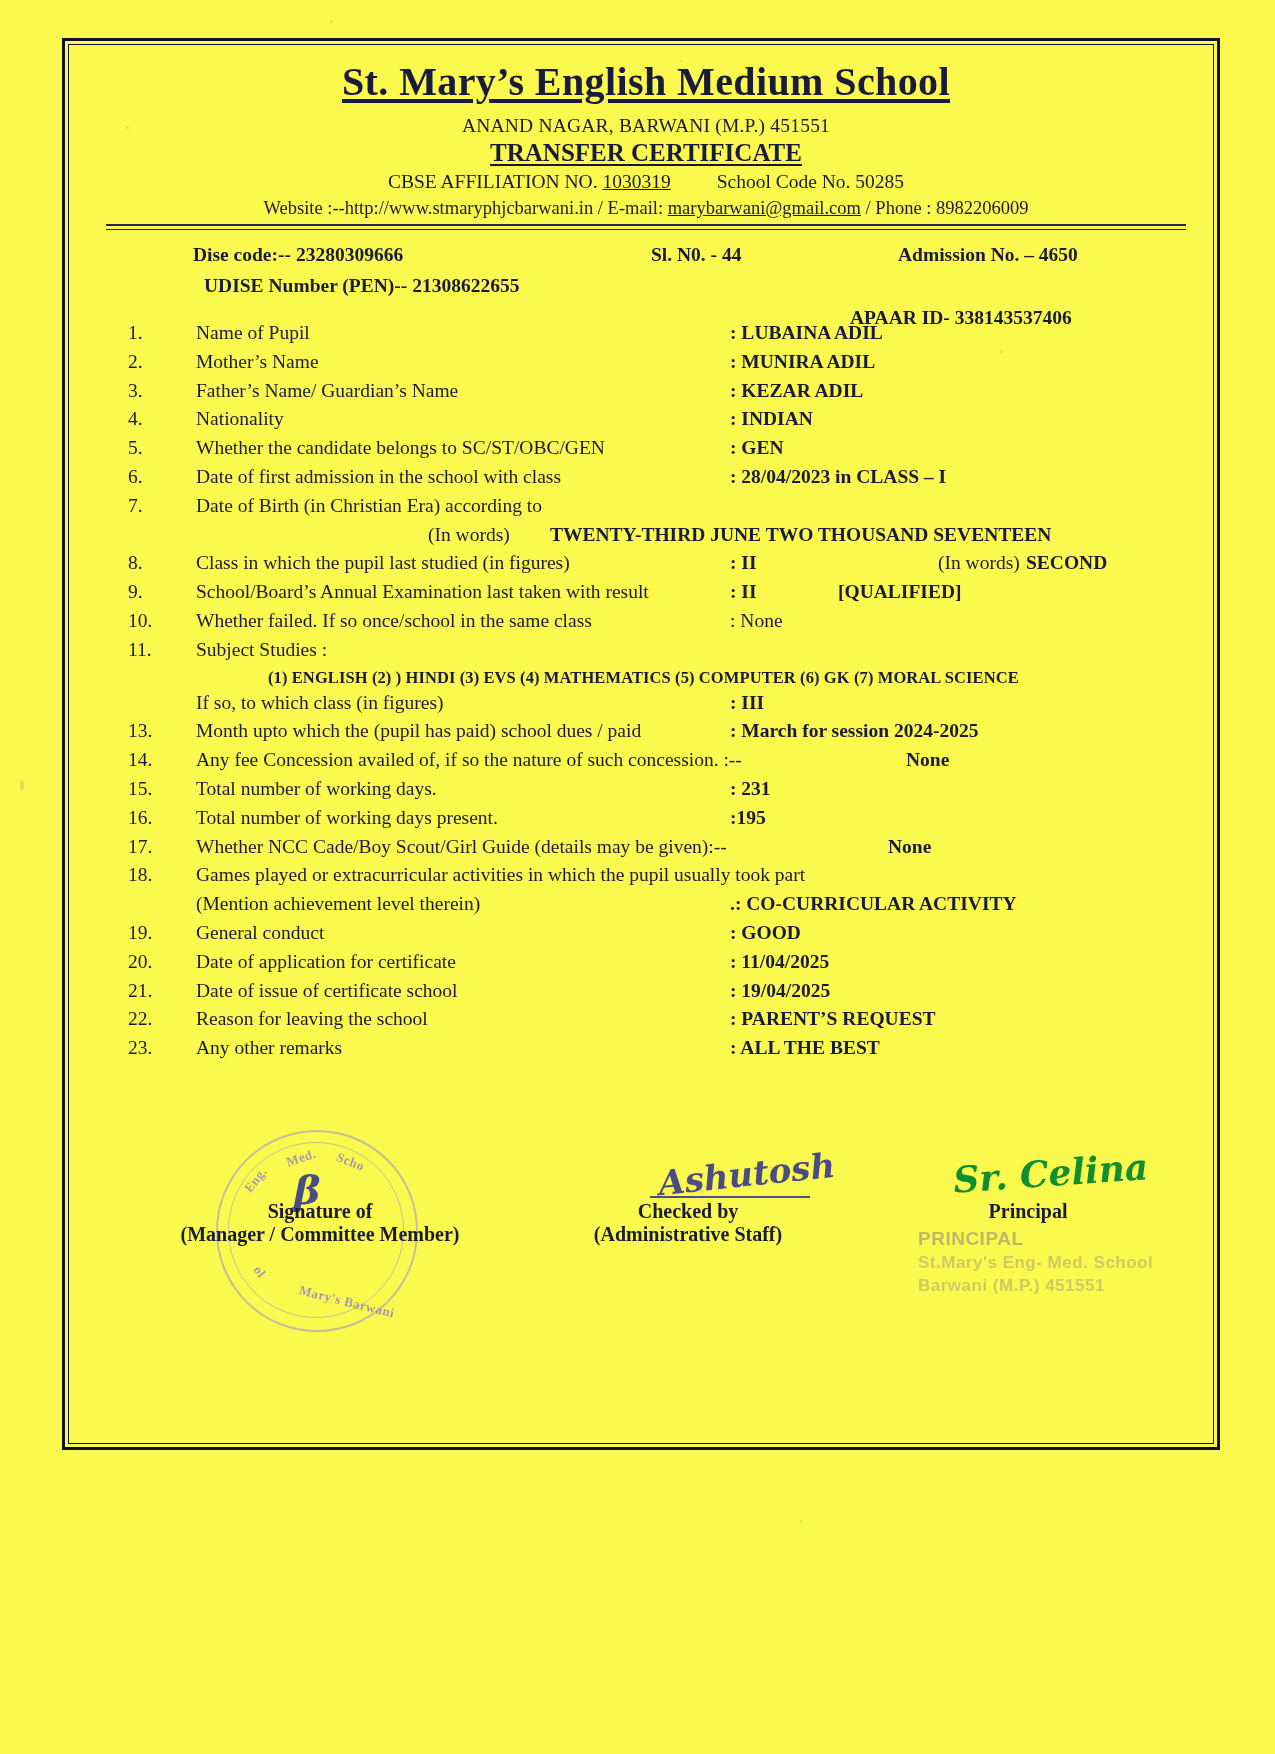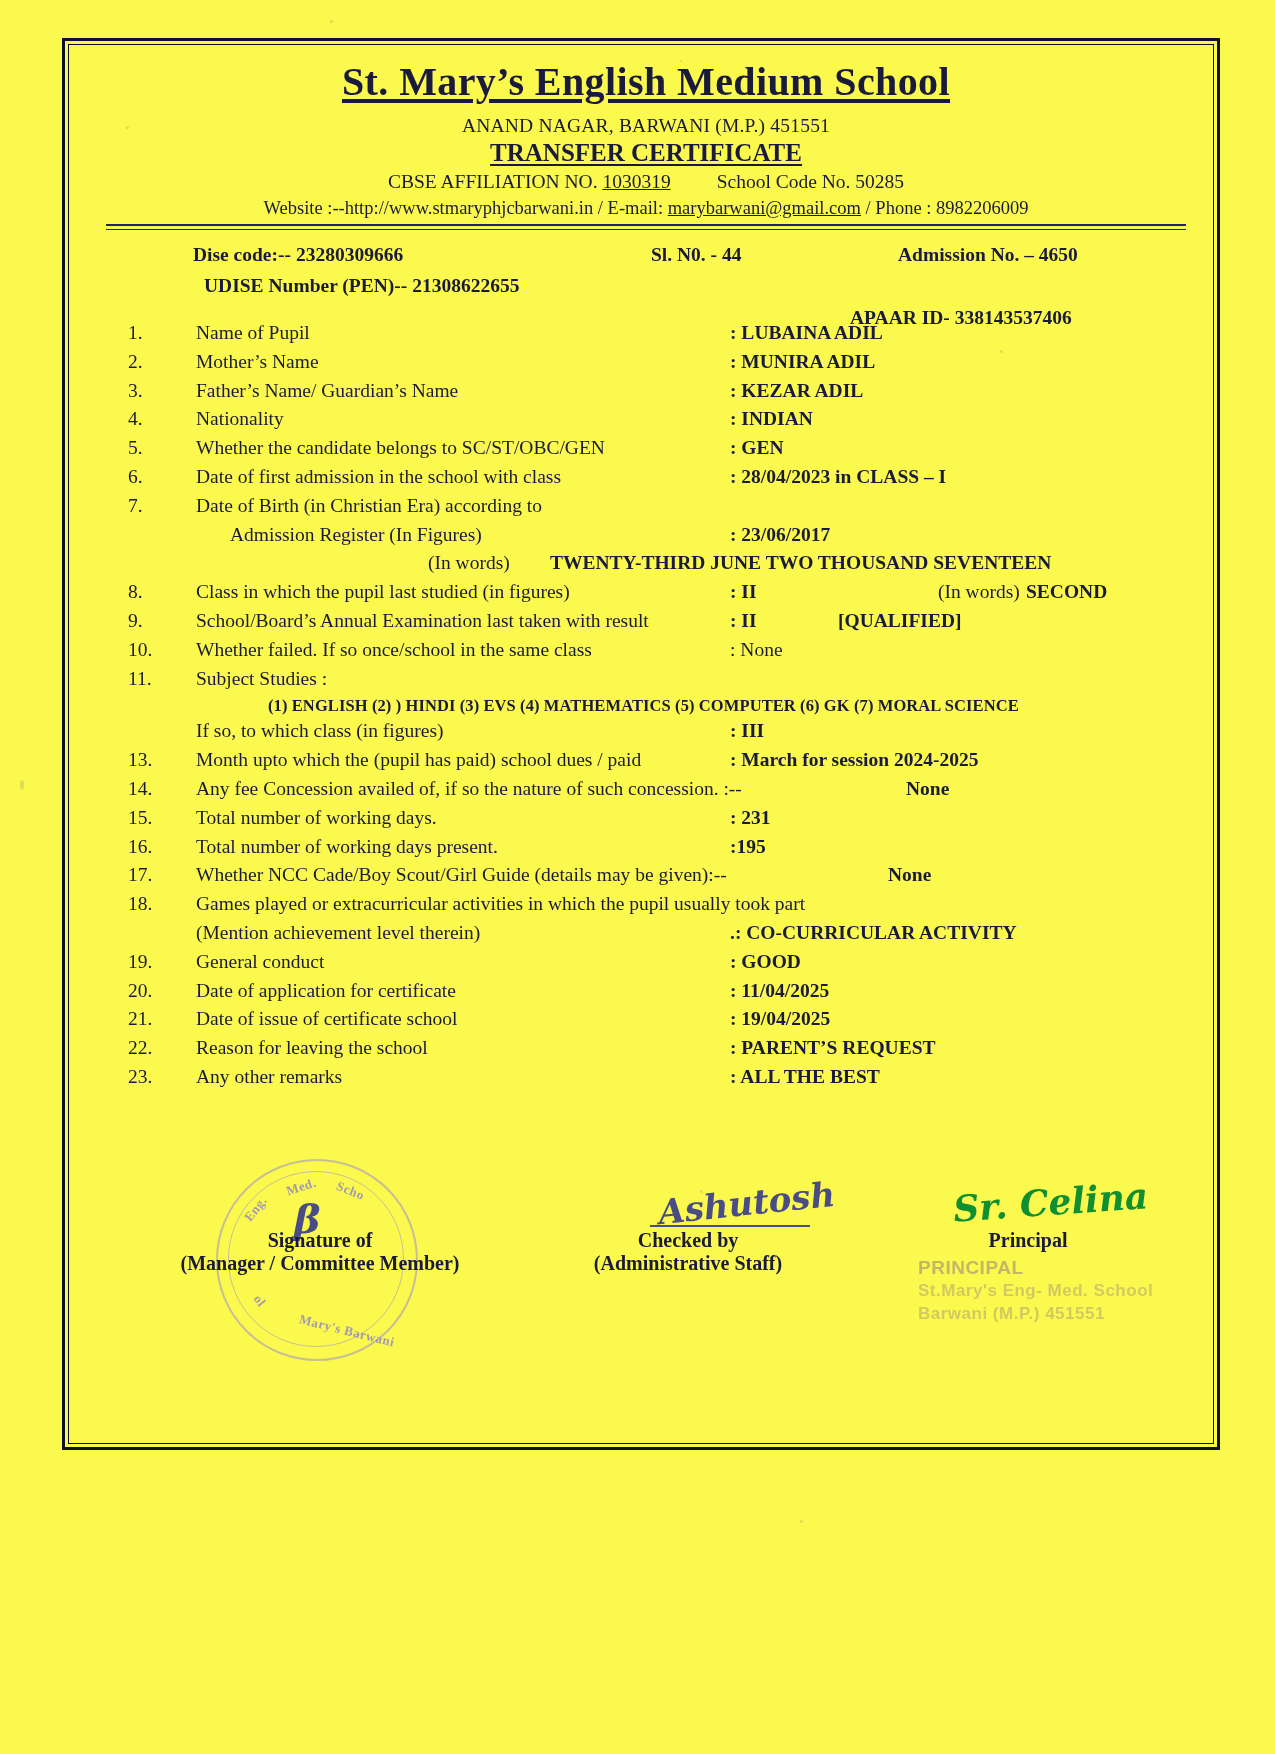--- a/index.html
+++ b/index.html
@@ -335,24 +335,20 @@
         <span class="num">6.</span>
         <span class="label">Date of first admission in the school with class</span>
         <span class="val">: 28/04/2023  in  CLASS – I</span>
       </div>
 
       <div class="row">
         <span class="num">7.</span>
         <span class="label">Date of Birth (in Christian Era) according to</span>
       </div>
 
-      <div class="row">
-        <span class="sub">Admission Register    (In Figures)</span>
-        <span class="val">: 23/06/2017</span>
-      </div>
 
       <div class="row">
         <span class="inwords-label">(In words)</span>
         <span style="position:absolute; left:452px; font-weight:bold;text-align:center;">TWENTY-THIRD JUNE TWO THOUSAND SEVENTEEN</span>
       </div>
 
       <div class="row">
         <span class="num">8.</span>
         <span class="label">Class in which the pupil last studied (in figures)</span>
         <span class="val">: II</span>

